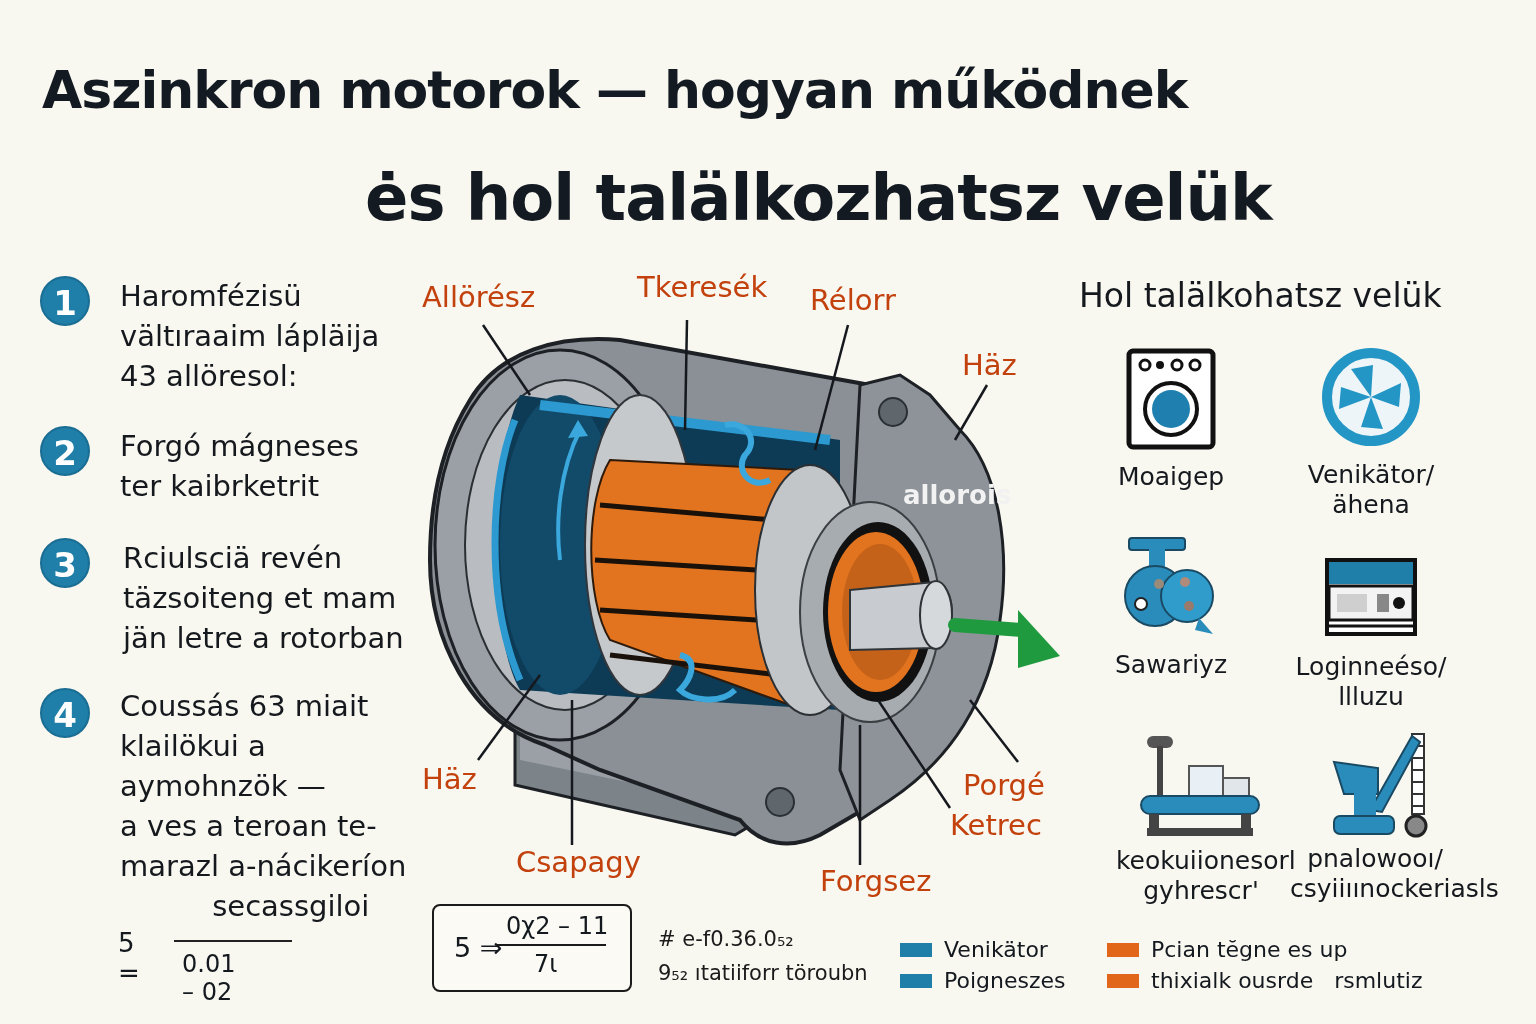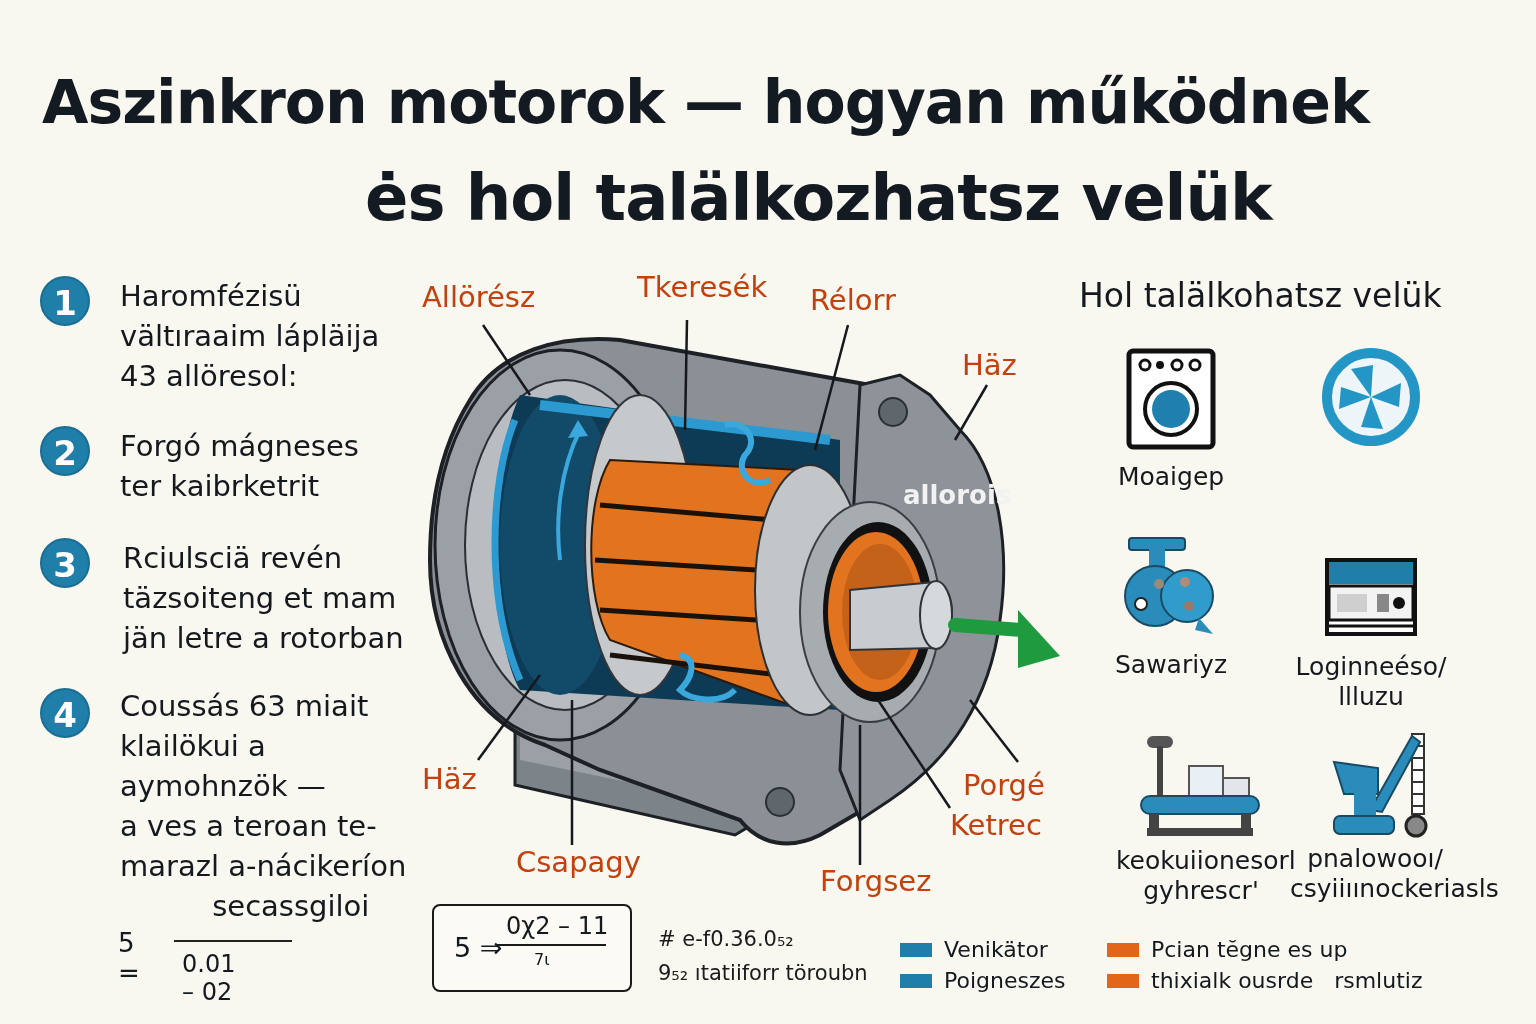--- a/index.html
+++ b/index.html
@@ -1,40 +1,40 @@
 <!DOCTYPE html>
 <html><head>
 <meta charset="utf-8">
 <style>
   html,body{margin:0;padding:0;}
   body{width:1536px;height:1024px;background:#f8f7f0;position:relative;overflow:hidden;
        font-family:"DejaVu Sans","Liberation Sans",sans-serif;color:#14191f;}
   .title{position:absolute;left:0;width:1536px;font-weight:bold;color:#141a22;letter-spacing:-1px;}
-  .t1{top:60px;left:42px;width:auto;font-size:60px;line-height:84px;}
+  .t1{top:48px;left:42px;width:auto;font-size:52px;line-height:84px;}
   .t2{top:158px;left:365px;width:auto;font-size:64px;line-height:80px;}
 
   .steps{position:absolute;left:40px;top:276px;width:380px;}
   .step{position:absolute;left:0;}
   .badge{position:absolute;left:0;width:50px;height:50px;border-radius:50%;background:#1f7fa9;
          border:2px solid #1a6d93;color:#fff;font-weight:bold;font-size:34px;line-height:50px;text-align:center;box-sizing:border-box;}
   .step-text{position:absolute;left:80px;font-size:29px;line-height:40px;white-space:pre;color:#15191e;}
 
   .formula-left{position:absolute;left:118px;top:922px;font-size:26px;}
   .fl-lhs{position:absolute;left:0;top:6px;}
   .fl-bar{position:absolute;left:56px;top:18px;width:118px;height:2px;background:#222;}
   .fl-den{position:absolute;left:64px;top:28px;font-size:24px;}
 
   .label{position:absolute;font-size:29px;color:#c2410c;white-space:nowrap;}
   .label-light{color:#f2f2f2;font-size:26px;font-weight:bold;}
 
   .formula-box{position:absolute;left:432px;top:904px;width:196px;height:84px;border:2.5px solid #1a1a1a;border-radius:8px;background:#fbfaf4;}
   .fb-lhs{position:absolute;left:20px;top:26px;font-size:27px;}
   .fb-num{position:absolute;left:72px;top:6px;font-size:24px;}
   .fb-bar{position:absolute;left:62px;top:38px;width:110px;height:2px;background:#1a1a1a;}
-  .fb-den{position:absolute;left:100px;top:44px;font-size:16px;}
+  .fb-den{position:absolute;left:100px;top:44px;font-size:24px;}
 
   .notes{position:absolute;left:658px;top:922px;font-size:21px;line-height:34px;color:#1b1b1b;}
 
   .legend{position:absolute;top:934px;font-size:22px;}
   .leg-row{display:flex;align-items:center;height:31px;}
   .swatch{width:32px;height:14px;margin-right:12px;}
 
   .apps-title{position:absolute;left:1079px;top:276px;font-size:33px;color:#15191e;}
   .app{position:absolute;width:170px;text-align:center;}
   .app svg{display:block;margin:0 auto;}
@@ -203,20 +203,22 @@
 <div class="app" style="left:1286px;top:346px;">
   <svg width="100" height="102" viewBox="0 0 100 100">
     <circle cx="50" cy="50" r="44" fill="#eef5f8" stroke="#2496c6" stroke-width="10"></circle>
     <g fill="#2496c6">
       <path d="M50,50 L30,22 L52,18 Z"></path>
       <path d="M50,50 L80,36 L78,60 Z"></path>
       <path d="M50,50 L62,82 L40,80 Z"></path>
       <path d="M50,50 L18,62 L20,40 Z"></path>
     </g>
   </svg>
+  <div class="app-label">Venikätor/
+ähena</div>
 </div>
 
 <div class="app" style="left:1086px;top:534px;">
   <svg width="100" height="104" viewBox="0 0 100 104">
     <rect x="8" y="4" width="56" height="12" rx="3" fill="#2a8cbb" stroke="#1a4a63" stroke-width="2"></rect>
     <rect x="28" y="14" width="16" height="20" fill="#2a8cbb"></rect>
     <circle cx="34" cy="62" r="30" fill="#2a8cbb" stroke="#1a4a63" stroke-width="2"></circle>
     <circle cx="66" cy="62" r="26" fill="#2f9ccc" stroke="#1a4a63" stroke-width="2"></circle>
     <path d="M78,84 L92,100 L74,96 Z" fill="#2a8cbb"></path>
     <circle cx="20" cy="70" r="6" fill="#fff" stroke="#222" stroke-width="2"></circle>

